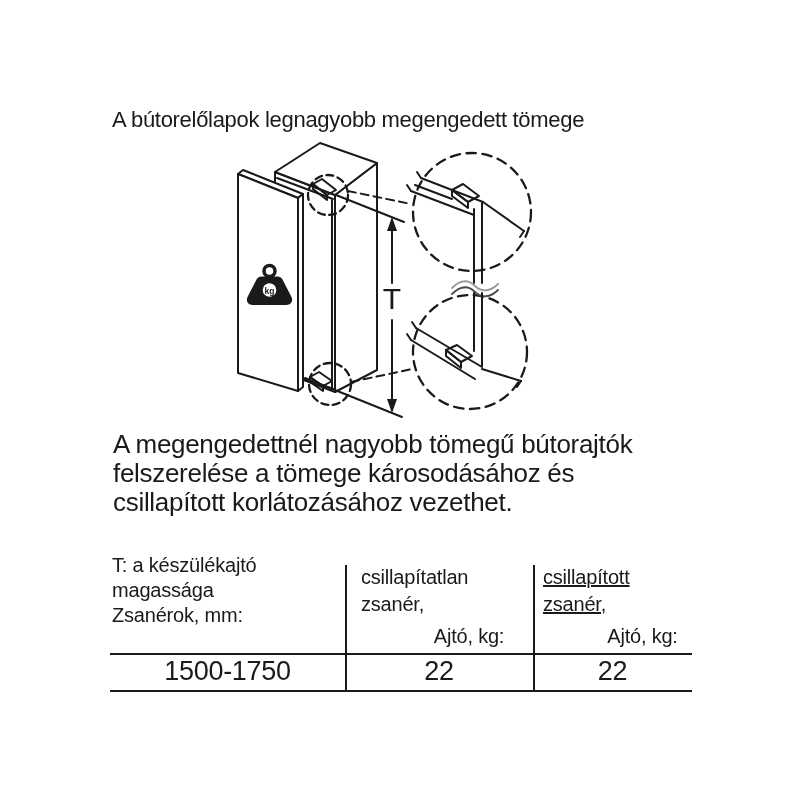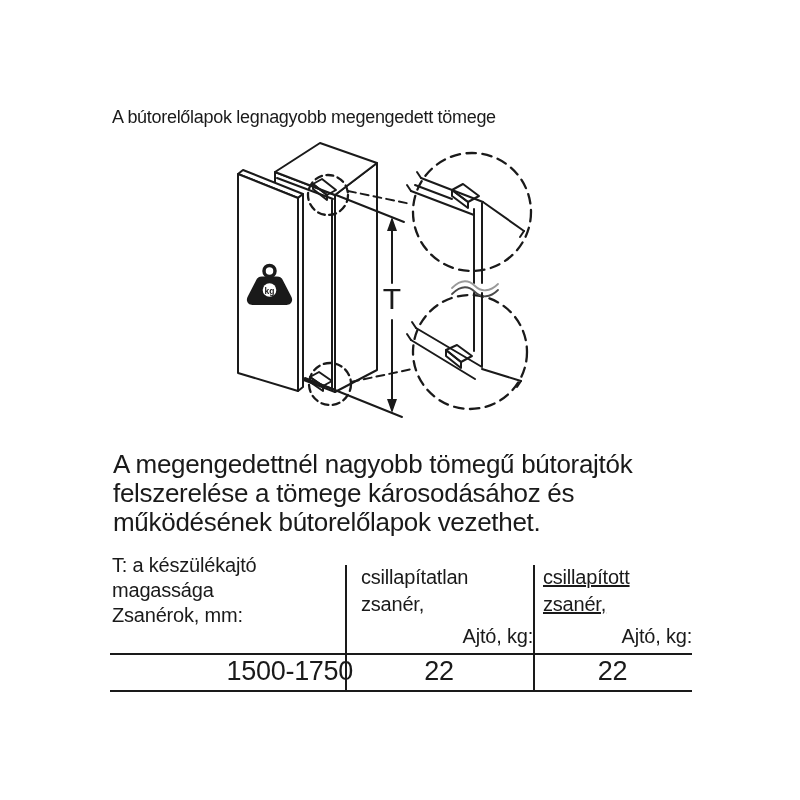--- a/index.html
+++ b/index.html
@@ -3,35 +3,35 @@
 <meta charset="utf-8">
 <style>
   html,body{margin:0;padding:0;background:#fff;}
   body{
     width:800px;height:800px;position:relative;overflow:hidden;
     font-family:"Liberation Sans",sans-serif;color:#1a1a1a;
     -webkit-font-smoothing:antialiased;
   }
   .abs{position:absolute;}
   .title{
-    left:112px;top:107px;font-size:18px;letter-spacing:-0.3px;white-space:nowrap;
+    left:112px;top:107px;font-size:22px;letter-spacing:-0.3px;white-space:nowrap;
   }
   .warning{
-    left:113px;top:450px;font-size:26px;line-height:29px;letter-spacing:-0.3px;white-space:nowrap;
+    left:113px;top:430px;font-size:26px;line-height:29px;letter-spacing:-0.3px;white-space:nowrap;
   }
   svg.diagram{left:0;top:0;pointer-events:none;}
   
   .spec-table{left:110px;top:552px;width:582px;height:141px;}
   .tline{position:absolute;background:#1a1a1a;}
   .hl{height:2px;width:582px;left:0;}
   .vl{width:2px;top:13px;height:127px;}
   .th-lines{position:absolute;font-size:20px;line-height:25px;letter-spacing:-0.2px;white-space:nowrap;}
   .th-lines.narrow{line-height:27px;}
   .th-unit{position:absolute;font-size:20px;letter-spacing:-0.2px;white-space:nowrap;}
-  .th-unit.center{text-align:right;}
+  .th-unit.center{text-align:center;padding-left:29px;}
   .td-val{position:absolute;top:104px;font-size:27px;text-align:center;letter-spacing:-0.3px;}
 </style>
 </head>
 <body>
 
 <div class="abs title">A bútorelőlapok legnagyobb megengedett tömege</div>
 
 <svg class="abs diagram" width="800" height="800" viewBox="0 0 800 800" fill="none" stroke="#1a1a1a" stroke-width="2" stroke-linejoin="round" stroke-linecap="round">
 
   <g>
@@ -112,21 +112,21 @@
     <path d="M446,350 L457,345 L472,356 L461,362 Z"></path>
     <path d="M446,350 L446,356 L461,368 L461,362 Z"></path>
     <path d="M482,369 L521,381"></path>
     <path d="M521,381 L517,387"></path>
   </g>
 </svg>
 
 <div class="abs warning">
   <div>A megengedettnél nagyobb tömegű bútorajtók</div>
   <div>felszerelése a tömege károsodásához és</div>
-  <div>működésének bútorelőlapok vezethet.</div>
+  <div>csillapított korlátozásához vezethet.</div>
 </div>
 
 <div class="abs spec-table">
 
   <div class="tline hl" style="top:101px;"></div>
   <div class="tline hl" style="top:138px;"></div>
   <div class="tline vl" style="left:235px;"></div>
   <div class="tline vl" style="left:423px;"></div>
 
   <div class="th-lines" style="left:2px;top:1px;">
@@ -140,16 +140,16 @@
     <div>zsanér,</div>
   </div>
   <div class="th-unit center" style="left:237px;top:73px;width:186px;">Ajtó, kg:</div>
 
   <div class="th-lines narrow" style="left:433px;top:12px;text-decoration:underline;">
     <div>csillapított</div>
     <div>zsanér,</div>
   </div>
   <div class="th-unit center" style="left:425px;top:73px;width:157px;">Ajtó, kg:</div>
 
-  <div class="td-val" style="left:8px;width:235px;text-align:right;">1500-1750</div>
+  <div class="td-val" style="left:0;width:235px;">1500-1750</div>
   <div class="td-val" style="left:235px;width:188px;">22</div>
   <div class="td-val" style="left:423px;width:159px;">22</div>
 </div>
 
 </body></html>

